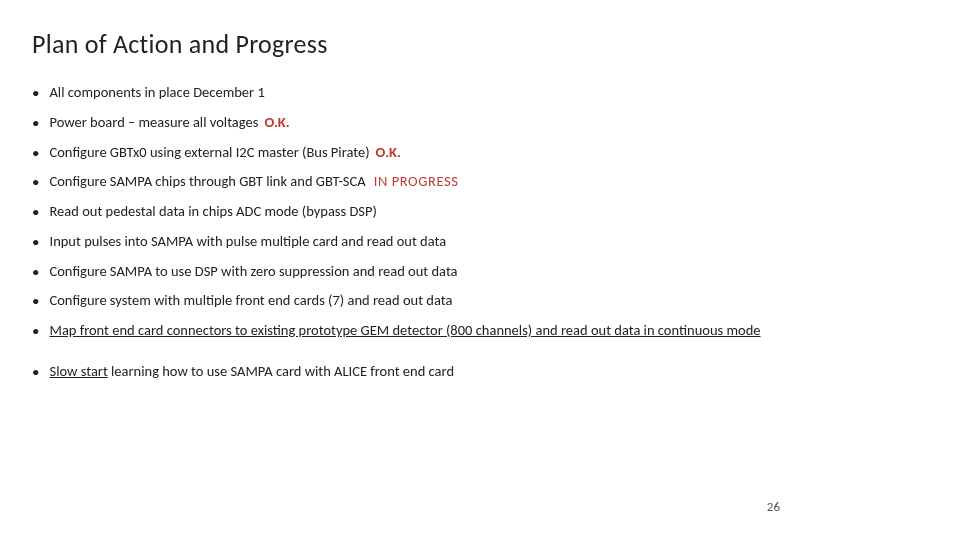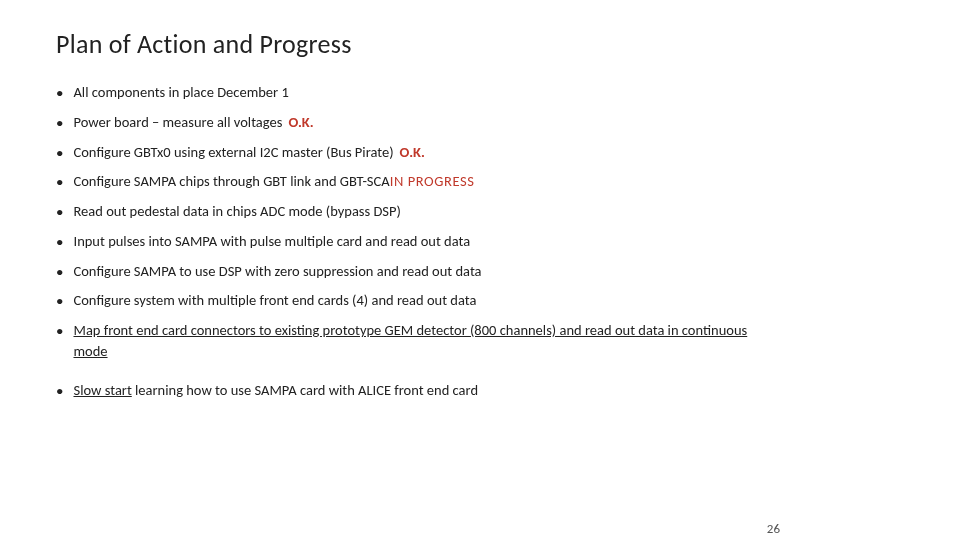--- a/index.html
+++ b/index.html
@@ -13,21 +13,21 @@
       height: 540px;
       background: #ffffff;
       font-family: 'Calibri', 'Segoe UI', Arial, sans-serif;
       font-size: 15px;
       color: #222222;
       overflow: hidden;
       position: relative;
     }
 
     .page {
-      padding: 28px 48px 20px 56px;
+      padding: 28px 48px 20px 32px;
       width: 828px;
       height: 540px;
       position: relative;
     }
 
     .title {
       font-size: 26px;
       font-weight: 400;
       color: #222222;
       margin-bottom: 22px;
@@ -61,37 +61,37 @@
 
     .ok-text {
       color: #c0392b;
       font-weight: 700;
       margin-left: 6px;
     }
 
     .in-progress-text {
       color: #c0392b;
       font-weight: 500;
-      margin-left: 0;
+      margin-left: 8px;
       letter-spacing: 0.04em;
     }
 
     .underline-item {
       text-decoration: underline;
       margin-top: 35px;
     }
 
     .slow-start-underline {
       text-decoration: underline;
       text-align: right;
     }
 
     .page-number {
       position: absolute;
-      bottom: 4px;
+      bottom: 26px;
       right: 48px;
       font-size: 13px;
       color: #555555;
     }
 
     .section-gap {
       margin-bottom: 14px;
     }
   </style>
 </head>
@@ -124,21 +124,21 @@
       <li>
         <span class="bullet">•</span>
         <span class="text">Input pulses into SAMPA with pulse multiple card and read out data</span>
       </li>
       <li>
         <span class="bullet">•</span>
         <span class="text">Configure SAMPA to use DSP with zero suppression and read out data</span>
       </li>
       <li>
         <span class="bullet">•</span>
-        <span class="text">Configure system with multiple front end cards (4) and read out data</span>
+        <span class="text">Configure system with multiple front end cards (7) and read out data</span>
       </li>
       <li>
         <span class="bullet">•</span>
         <span class="text"><span class="underline-item">Map front end card connectors to existing prototype GEM detector (800 channels) and read out data in continuous mode</span></span>
       </li>
     </ul>
 
   <ul class="bullet-list section-gap">
     <li>
       <span class="bullet">•</span>

